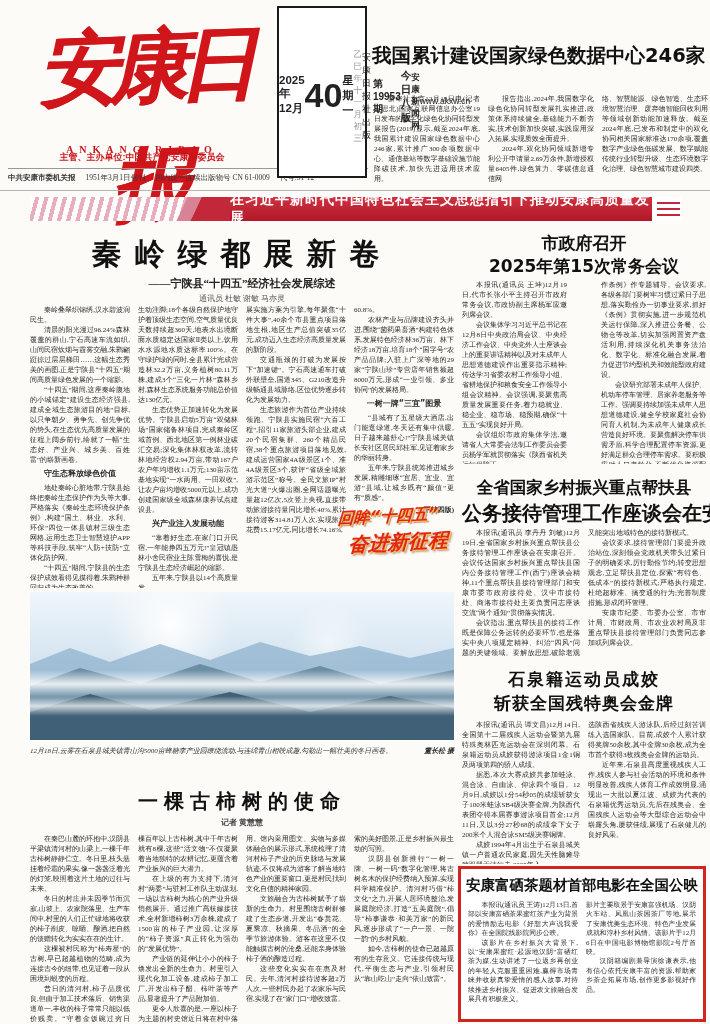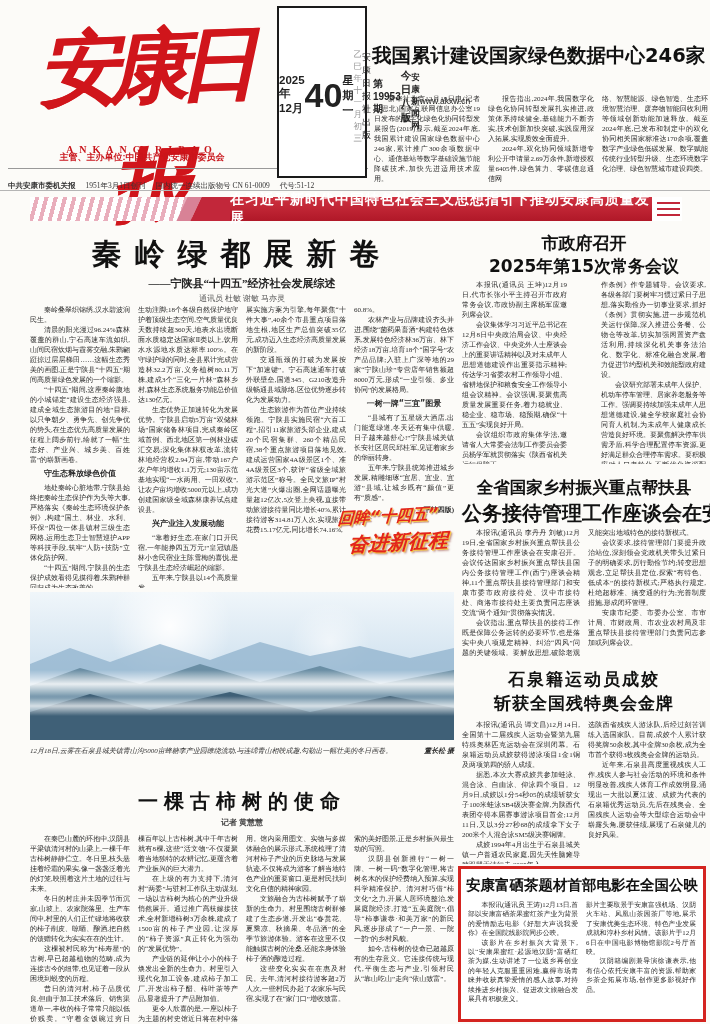--- a/index.html
+++ b/index.html
@@ -8,21 +8,21 @@
   .abs{position:absolute;}
   
   .mh-title{left:4px;top:8px;width:278px;height:122px;font-size:80px;line-height:118px;
     font-weight:bold;font-style:italic;color:#d0151b;letter-spacing:-10px;text-align:center;
     transform:rotate(-2deg);text-shadow:1px 0 #d0151b;}
   .mh-pinyin{left:18px;top:144px;width:248px;text-align:center;font-size:10px;font-weight:bold;
     letter-spacing:6px;color:#c9151b;}
   .mh-org{left:18px;top:151px;width:248px;text-align:center;font-size:9px;font-weight:bold;color:#c9151b;
     font-family:"Liberation Sans","DejaVu Sans",sans-serif;}
   .mh-info{left:8px;top:168px;width:360px;font-size:7.5px;color:#333;border-top:1px solid #999;
-    padding-top:12px;display:flex;gap:10px;white-space:nowrap;}
+    padding-top:4px;display:flex;gap:10px;white-space:nowrap;}
   .mh-info .b{font-weight:bold;}
   .header-rule{left:0;top:190px;width:710px;border-top:1px solid #b5b5b5;height:0;}
   
   .date-box{left:277px;top:6px;width:90px;height:172px;border:2px solid #1a1a1a;background:#fff;
     display:flex;flex-direction:row;align-items:center;padding-top:6px;box-sizing:border-box;
     font-family:"Liberation Sans","DejaVu Sans",sans-serif;}
   .db-ym{font-size:11.5px;font-weight:bold;}
   .db-day{font-size:34px;font-weight:bold;line-height:36px;}
   .db-week{font-size:11px;font-weight:bold;}
   .db-lunar{font-size:8.5px;color:#979797;margin-top:3px;}

